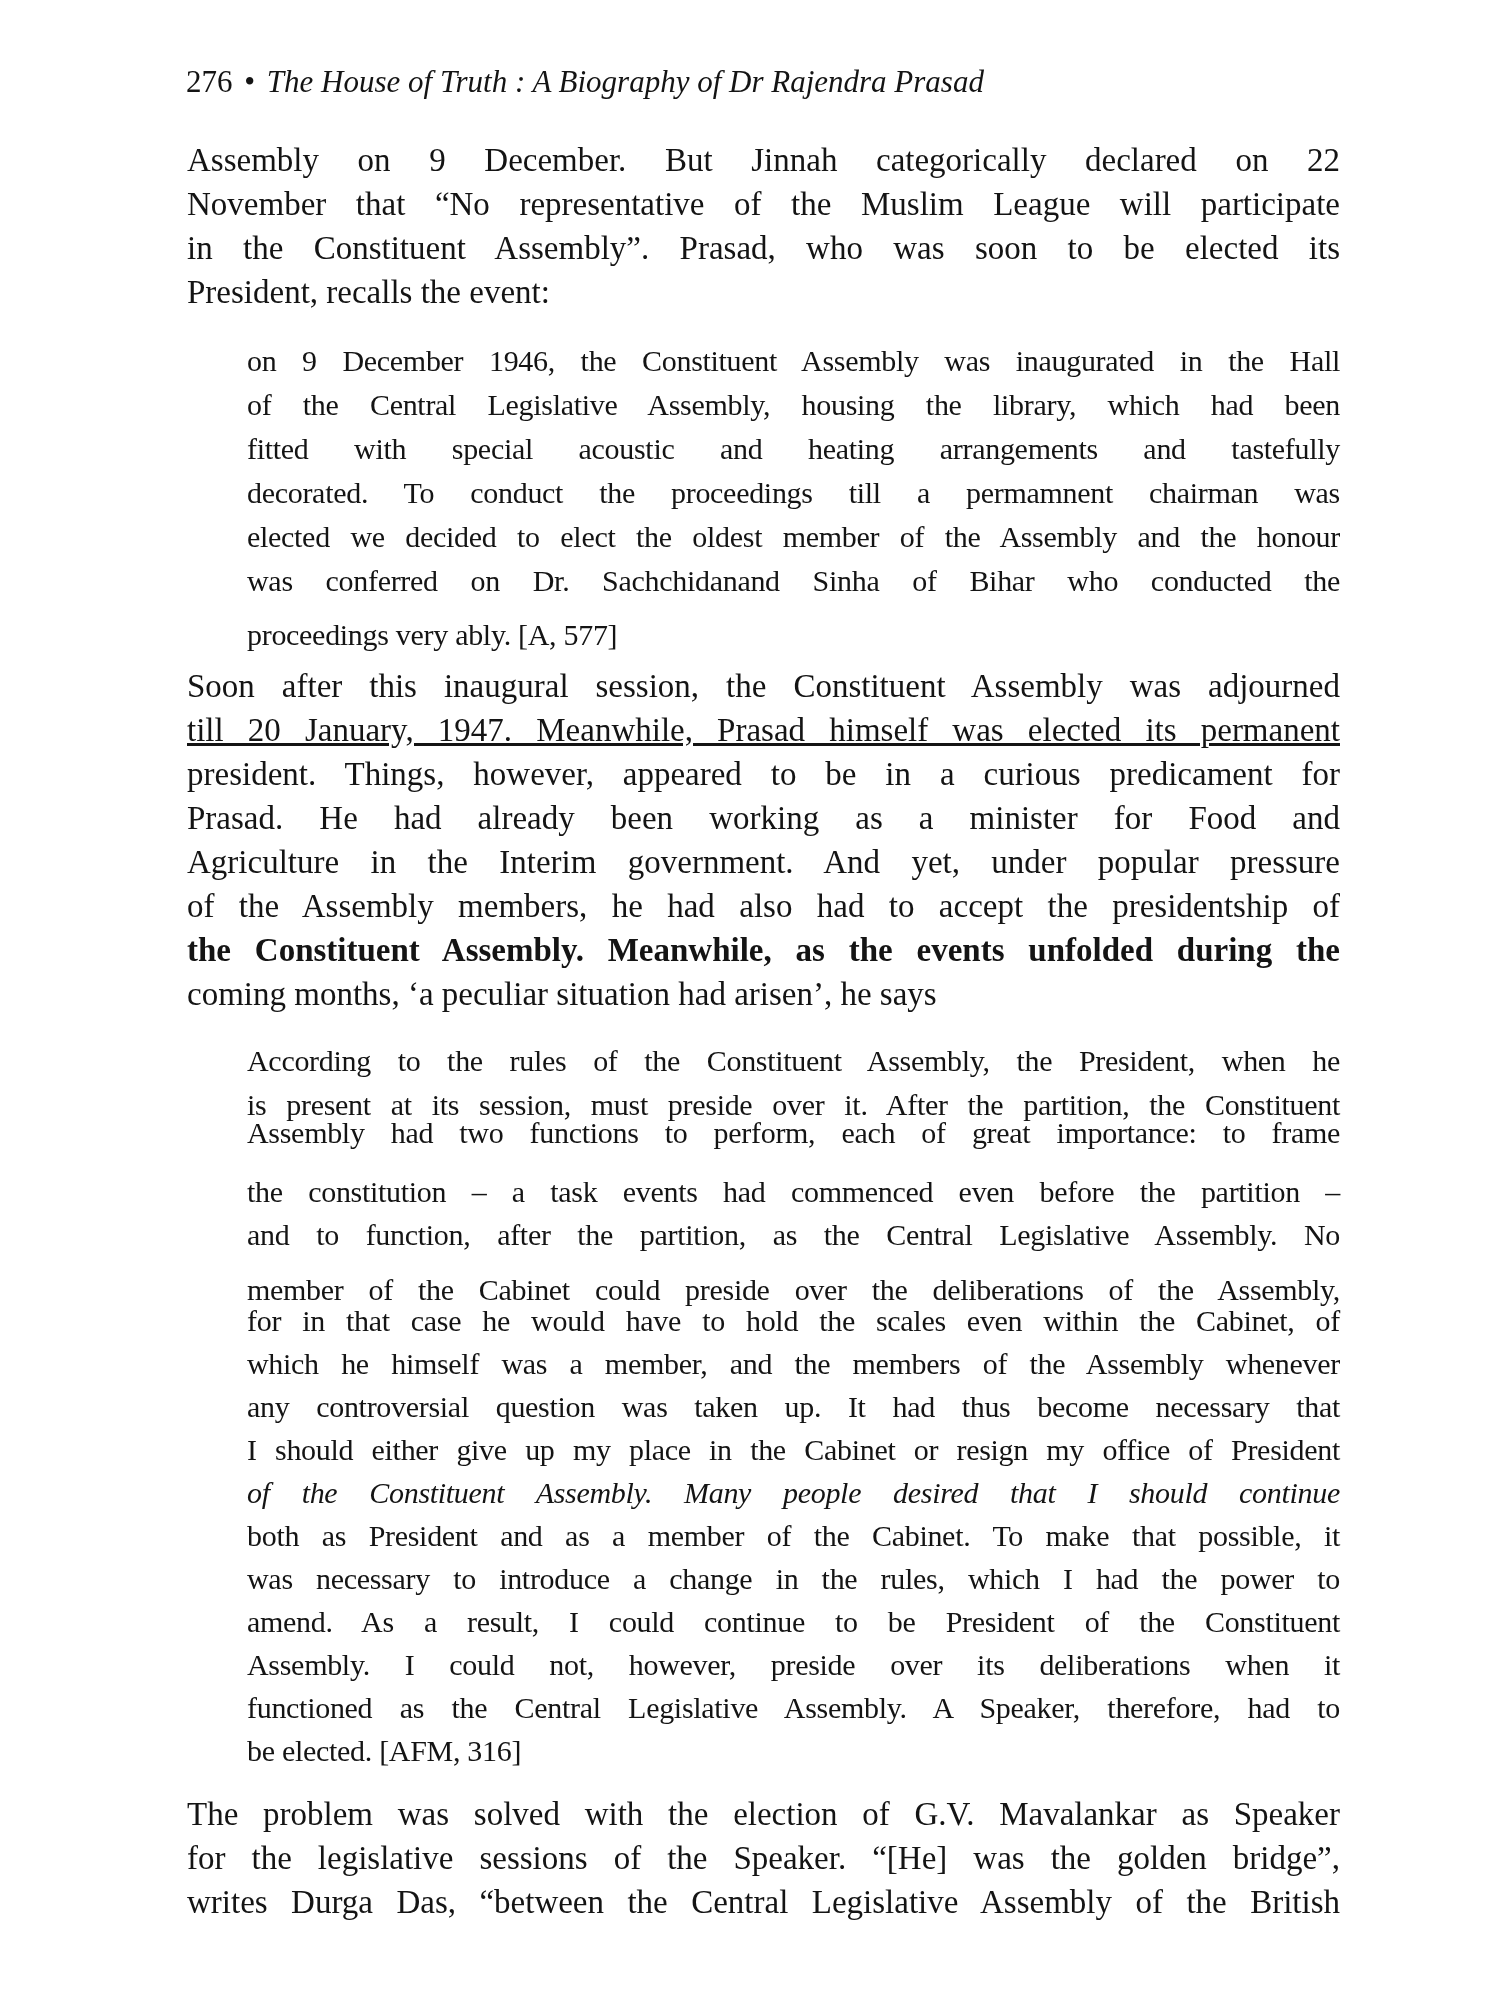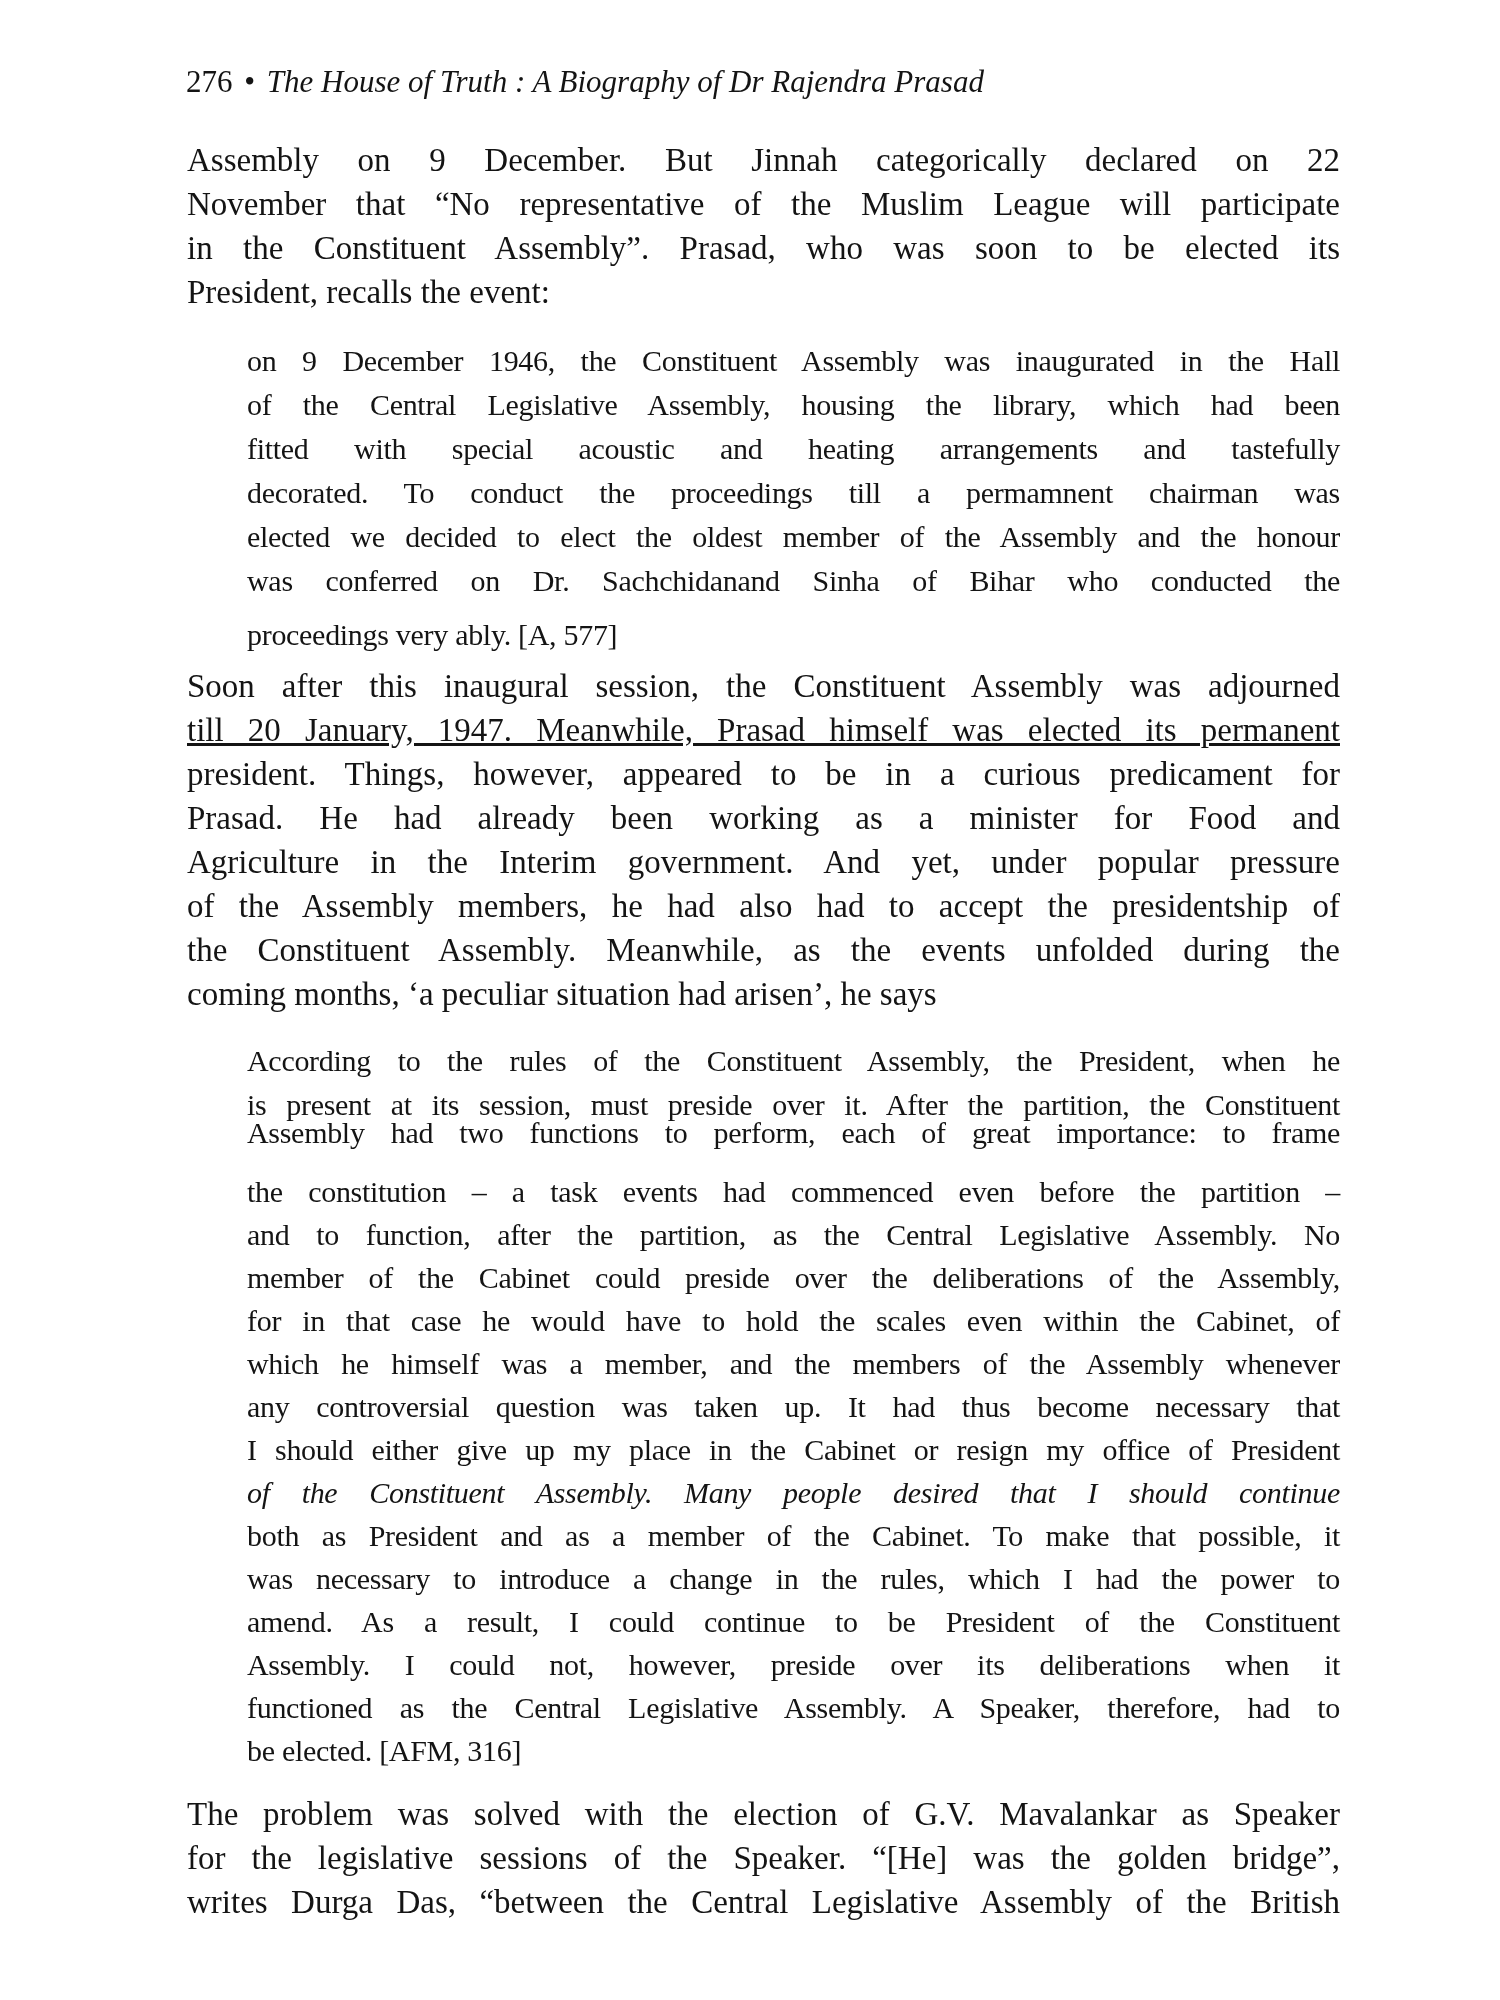--- a/index.html
+++ b/index.html
@@ -125,21 +125,21 @@
     <div class="line body-line" style="top:796px">
         <span class="txt" style="white-space: normal; display: block; text-align: justify; text-align-last: justify;">Prasad. He had already been working as a minister for Food and</span>
       </div>
     <div class="line body-line" style="top:840px">
         <span class="txt" style="white-space: normal; display: block; text-align: justify; text-align-last: justify;">Agriculture in the Interim government. And yet, under popular pressure</span>
       </div>
     <div class="line body-line" style="top:884px">
         <span class="txt" style="white-space: normal; display: block; text-align: justify; text-align-last: justify;">of the Assembly members, he had also had to accept the presidentship of</span>
       </div>
     <div class="line body-line" style="top:928px">
-        <span class="txt" style="white-space: normal; display: block; text-align: justify; text-align-last: justify;">the Constituent Assembly. Meanwhile, as the events unfolded during the</span>
+        <span class="txt" style="white-space: normal; display: block; text-align: justify; text-align-last: justify; font-weight: bold;">the Constituent Assembly. Meanwhile, as the events unfolded during the</span>
       </div>
     <div class="line body-line last" style="top:972px">
         <span class="txt" style="white-space: normal; display: block;">coming months, ‘a peculiar situation had arisen’, he says</span>
       </div>
   </div>
 
   <div>
     <div class="line quote-line" style="top:1040px">
         <span class="txt" style="white-space: normal; display: block; text-align: justify; text-align-last: justify;">According to the rules of the Constituent Assembly, the President, when he</span>
       </div>
@@ -149,21 +149,21 @@
     <div class="line quote-line" style="top:1112px">
         <span class="txt" style="white-space: normal; display: block; text-align: justify; text-align-last: justify;">Assembly had two functions to perform, each of great importance: to frame</span>
       </div>
     <div class="line quote-line" style="top:1171px">
         <span class="txt" style="white-space: normal; display: block; text-align: justify; text-align-last: justify;">the constitution – a task events had commenced even before the partition –</span>
       </div>
     <div class="line quote-line" style="top:1214px">
         <span class="txt" style="white-space: normal; display: block; text-align: justify; text-align-last: justify;">and to function, after the partition, as the Central Legislative Assembly. No</span>
       </div>
     <div class="line quote-line" style="top:1257px">
-        <span class="txt" style="white-space: normal; display: block; text-align: justify; text-align-last: justify;">member of the Cabinet could preside over the deliberations of the Assembly,</span>
+        <span class="txt" style="white-space: normal; display: block; text-align: justify; text-align-last: justify; margin-top: 12px;">member of the Cabinet could preside over the deliberations of the Assembly,</span>
       </div>
     <div class="line quote-line" style="top:1300px">
         <span class="txt" style="white-space: normal; display: block; text-align: justify; text-align-last: justify;">for in that case he would have to hold the scales even within the Cabinet, of</span>
       </div>
     <div class="line quote-line" style="top:1343px">
         <span class="txt" style="white-space: normal; display: block; text-align: justify; text-align-last: justify;">which he himself was a member, and the members of the Assembly whenever</span>
       </div>
     <div class="line quote-line" style="top:1386px">
         <span class="txt" style="white-space: normal; display: block; text-align: justify; text-align-last: justify;">any controversial question was taken up. It had thus become necessary that</span>
       </div>

